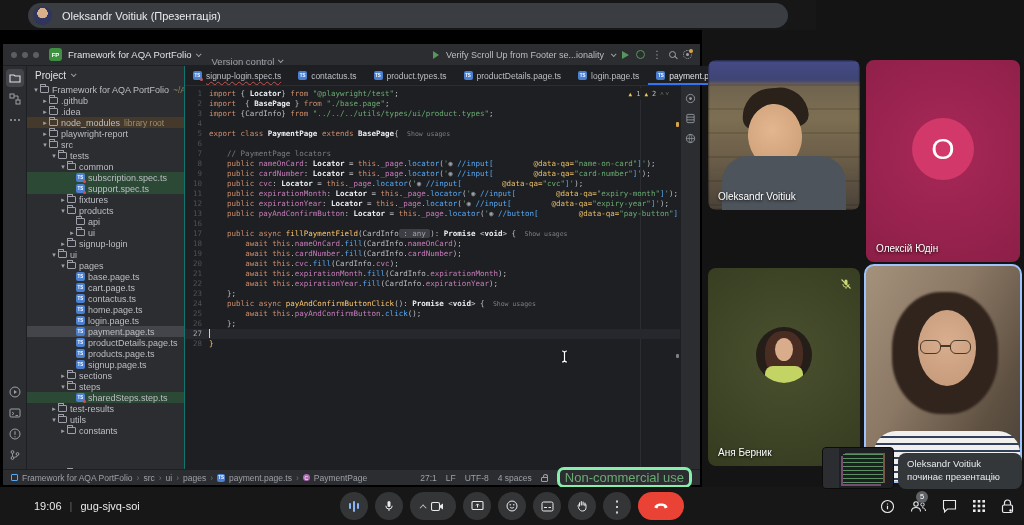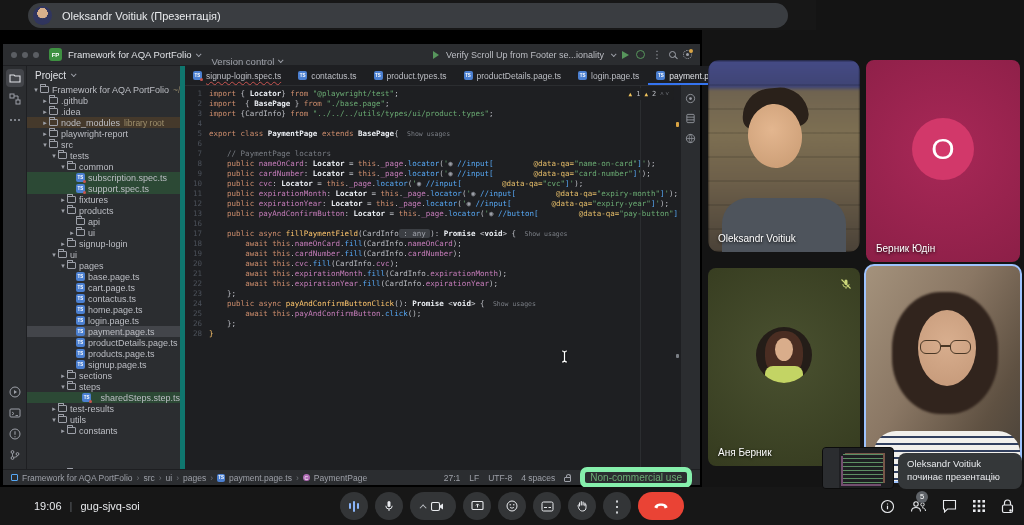--- a/index.html
+++ b/index.html
@@ -36,21 +36,21 @@
   .gear::after { content:""; position:absolute; width:3px; height:3px; border-radius:50%; background:#9da0a8; left:1.5px; top:1.5px; }
   .gear .dot { position:absolute; width:4px; height:4px; border-radius:50%; background:#d9a343; right:-2px; top:-2px; }
 
   .ide-main { position:absolute; left:0; top:22px; right:0; bottom:16px; display:flex; }
   .ide-leftstrip { width:24px; background:#2b2d30; border-right:1px solid #1e1f22; position:relative; }
   .strip-ic { width:18px; height:18px; margin:3px auto; display:flex; align-items:center; justify-content:center; border-radius:4px; color:#9da0a8; }
   .strip-ic.active { background:#43454a; color:#dfe1e5; }
   .strip-bottom { position:absolute; bottom:2px; left:0; right:0; }
   .ide-leftstrip svg, .ide-rightstrip svg { display:block; }
 
-  .ide-project { width:158px; background:#2b2d30; border-right:5px solid #0f766e; overflow:hidden; position:relative; }
+  .ide-project { width:158px; background:#2b2d30; border-right:1px solid #0f766e; overflow:hidden; position:relative; }
   .proj-header { height:18px; display:flex; align-items:center; gap:5px; padding-left:8px; font-size:10px; color:#dfe1e5; }
   .tree { font-size:9px; color:#bcbec4; }
   .trow { height:11px; display:flex; align-items:center; white-space:nowrap; overflow:hidden; }
   .trow .arr { width:8px; color:#9da0a8; font-size:7px; text-align:center; flex:none; }
   .trow .lbl { margin-left:3px; }
   .trow .sfx { margin-left:4px; color:#8a8065; font-size:8.5px; }
   .trow.hl-sel { background:#43454a; }
   .trow.hl-green { background:#2c4935; }
   .trow.hl-lib { background:#45392b; }
   .trow.hl-lib .sfx { color:#9d8e6b; }
@@ -91,28 +91,28 @@
 
   .ide-rightstrip { width:20px; background:#2b2d30; border-left:1px solid #1e1f22; }
   .rs-ic { width:16px; height:16px; margin:4px auto; display:flex; align-items:center; justify-content:center; color:#9da0a8; }
 
   .ide-statusbar { position:absolute; left:0; right:0; bottom:0; height:16px; background:#2b2d30; border-top:1px solid #1e1f22; display:flex; align-items:center; font-size:8.5px; color:#9da0a8; padding:0 8px; }
   .crumbs { display:flex; align-items:center; gap:4px; white-space:nowrap; overflow:hidden; }
   .crumb-sep { color:#6f7378; }
   .crumb-modic { width:7px; height:7px; border:1px solid #56a8f5; border-radius:1px; }
   .crumb-clsic { width:7px; height:7px; border-radius:50%; background:#b06cb5; color:#fff; font-size:5px; display:flex; align-items:center; justify-content:center; }
   .sb-right { margin-left:auto; display:flex; align-items:center; gap:9px; white-space:nowrap; }
-  .license-pill { border:5px solid #86efac; color:#6aab73; border-radius:7px; padding:0px 5px; font-size:10px; }
+  .license-pill { border:3px solid #86efac; color:#6aab73; border-radius:7px; padding:0px 5px; font-size:13px; }
   .lock-ic { width:7px; height:5px; border:1px solid #9da0a8; border-radius:1px; position:relative; margin-top:3px; }
   .lock-ic::before { content:""; position:absolute; top:-4px; left:1px; width:3px; height:3px; border:1px solid #9da0a8; border-bottom:none; border-radius:3px 3px 0 0; }
 
   
   .tile { position:absolute; border-radius:8px; overflow:hidden; background:#000; }
   .tile-name { position:absolute; left:10px; bottom:8px; font-size:10px; color:#fff; text-shadow:0 1px 3px rgba(0,0,0,.9); z-index:3; }
-  .tile1 { left:708px; top:60px; width:152px; height:192px;border-radius:11px; }
+  .tile1 { left:708px; top:60px; width:152px; height:150px; }
   .t1-bg { position:absolute; inset:0; background:linear-gradient(180deg,#454b86 0%,#3f4474 14%,#6f6350 16%,#7d6f52 38%,#6e604a 62%,#4a4238 100%); filter:blur(1px); }
   .t1-shelves { position:absolute; inset:0; background:repeating-linear-gradient(180deg, rgba(0,0,0,.22) 0 2px, transparent 2px 24px); opacity:.5; }
   .t1-hair { position:absolute; left:34px; top:28px; width:66px; height:40px; background:#2a211a; border-radius:30px 30px 12px 12px; transform:rotate(-5deg); }
   .t1-face { position:absolute; left:40px; top:44px; width:54px; height:64px; background:radial-gradient(circle at 45% 40%, #e3b68f, #c89a72); border-radius:50%; transform:rotate(-5deg); }
   .t1-shirt { position:absolute; left:14px; bottom:-16px; width:124px; height:70px; background:#4e545c; border-radius:26px 26px 0 0; }
   .tile2 { left:866px; top:60px; width:154px; height:202px; background:radial-gradient(circle at 50% 45%, #a82857 0%, #8c1f47 100%); }
   .t2-circle { position:absolute; left:50%; top:44%; transform:translate(-50%,-50%); width:62px; height:62px; border-radius:50%; background:#d2386a; display:flex; align-items:center; justify-content:center; font-size:30px; color:#fff; font-weight:300; }
   .tile3 { left:708px; top:268px; width:152px; height:198px; background:radial-gradient(circle at 50% 45%, #4a5130 0%, #353b1f 100%); }
   .t3-avatar { position:absolute; left:50%; top:44%; transform:translate(-50%,-50%); width:56px; height:56px; border-radius:50%; background:#241d18; overflow:hidden; }
   .t3-hair { position:absolute; left:9px; top:4px; width:38px; height:46px; background:#4a2d22; border-radius:45%; }
@@ -388,21 +388,21 @@
               <div class="trow" style="padding-left: 32px;">
                 <span class="arr">▸</span>
                 <span class="ic-folder"></span>
                 <span class="lbl">sections</span>
               </div>
               <div class="trow" style="padding-left: 32px;">
                 <span class="arr">▾</span>
                 <span class="ic-folder"></span>
                 <span class="lbl">steps</span>
               </div>
-              <div class="trow hl-green" style="padding-left: 41px; justify-content: space-between;">
+              <div class="trow hl-green" style="padding-left: 41px;">
                 <span class="arr"></span>
                 <span class="ic-ts spec">TS</span>
                 <span class="lbl sq">sharedSteps.step.ts</span>
               </div>
               <div class="trow" style="padding-left: 23px;">
                 <span class="arr">▸</span>
                 <span class="ic-folder"></span>
                 <span class="lbl">test-results</span>
               </div>
               <div class="trow" style="padding-left: 23px;">
@@ -569,20 +569,24 @@
                 <span class="cl-num">24</span>
                 <span class="cl-text"><span class="tk-p">    </span><span class="tk-k">public </span><span class="tk-k">async </span><span class="tk-d">payAndConfirmButtonClick</span><span class="tk-p">(): </span><span class="tk-t">Promise</span><span class="tk-p"> &lt;</span><span class="tk-t">void</span><span class="tk-p">&gt; { </span><span class="tk-u"> Show usages</span></span>
               </div>
               <div class="cl">
                 <span class="cl-num">25</span>
                 <span class="cl-text"><span class="tk-p">        </span><span class="tk-k">await </span><span class="tk-k">this</span><span class="tk-p">.</span><span class="tk-f">payAndConfirmButton</span><span class="tk-p">.</span><span class="tk-m">click</span><span class="tk-p">();</span></span>
               </div>
               <div class="cl">
                 <span class="cl-num">26</span>
                 <span class="cl-text"><span class="tk-p">    };</span></span>
+              </div>
+              <div class="cl current">
+                <span class="cl-num">27</span>
+                <span class="cl-text"><span class="caret"></span></span>
               </div>
               <div class="cl">
                 <span class="cl-num">28</span>
                 <span class="cl-text"><span class="tk-d">}</span></span>
               </div>
             </div>
         </div>
 
         <div class="ide-rightstrip">
           <div class="rs-ic">
@@ -644,21 +648,21 @@
     <div class="t1-bg"></div>
     <div class="t1-shelves"></div>
     <div class="t1-hair"></div>
     <div class="t1-face"></div>
     <div class="t1-shirt"></div>
     <div class="tile-name">Oleksandr Voitiuk</div>
   </div>
 
   <div class="tile tile2">
     <div class="t2-circle">O</div>
-    <div class="tile-name">Берник Юдін</div>
+    <div class="tile-name">Олексій Юдін</div>
   </div>
 
   <div class="tile tile3">
     <div class="t3-avatar">
       <div class="t3-hair"></div>
         <div class="t3-face"></div>
         <div class="t3-top"></div>
     </div>
     <div class="t3-mic">
       <svg width="12" height="12" viewBox="0 0 12 12">

